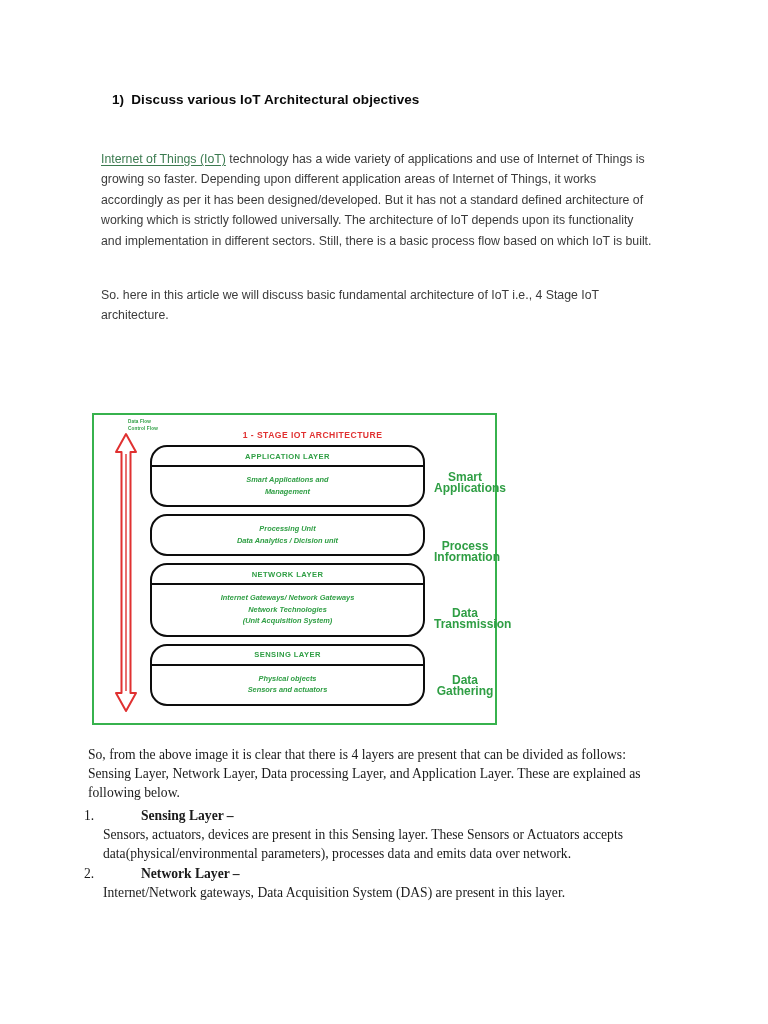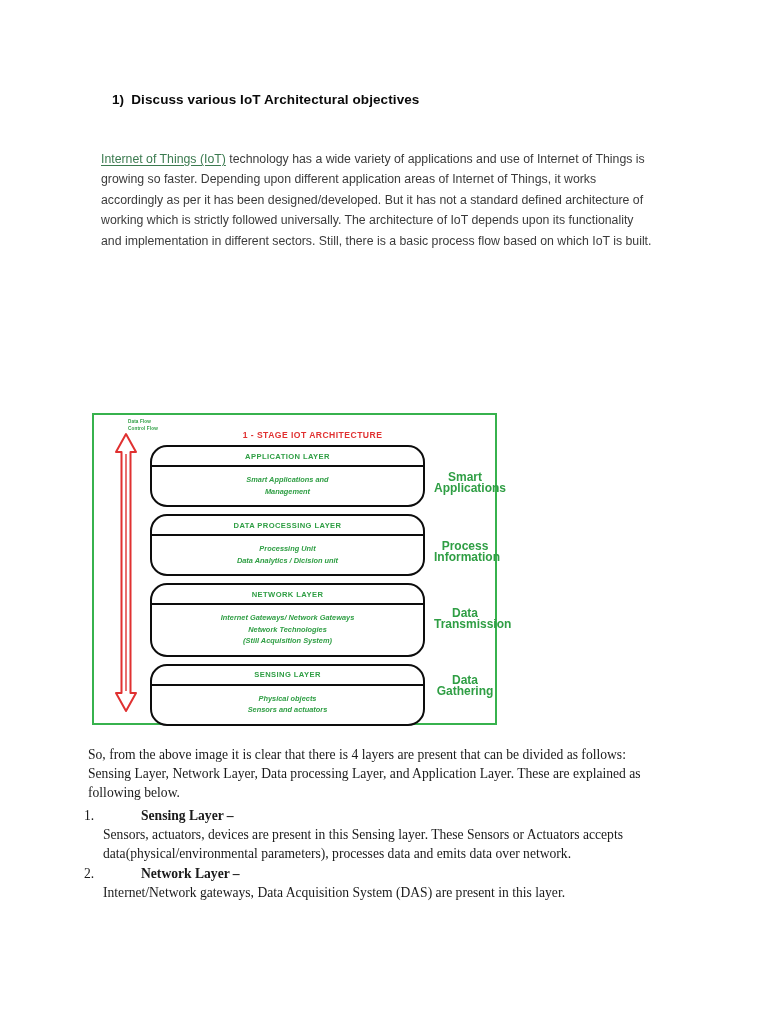--- a/index.html
+++ b/index.html
@@ -205,20 +205,21 @@
 <body>
 
 <div class="page">
 
   <div class="heading">
     <span class="num">1)</span><span>Discuss various IoT Architectural objectives</span>
   </div>
 
   <div class="body-sans" id="para1"><a class="iot-link" href="#">Internet of Things (IoT)</a><span> technology has a wide variety of applications and use of Internet of Things is growing so faster. Depending upon different application areas of Internet of Things, it works accordingly as per it has been designed/developed. But it has not a standard defined architecture of working which is strictly followed universally. The architecture of IoT depends upon its functionality and implementation in different sectors. Still, there is a basic process flow based on which IoT is built.</span></div>
 
+  <div class="body-sans" id="para2">So. here in this article we will discuss basic fundamental architecture of IoT i.e., 4 Stage IoT architecture.</div>
 
   <div class="diagram">
 
     <div class="diagram-title">1 - STAGE IOT ARCHITECTURE</div>
 
     <div class="flow-labels">
       <div>Data Flow</div>
       <div>Control Flow</div>
     </div>
 
@@ -233,33 +234,32 @@
 
       <div class="layer">
         <div class="layer-head">APPLICATION LAYER</div>
         <div class="layer-body">
           <div>Smart Applications and</div>
           <div>Management</div>
         </div>
       </div>
 
       <div class="layer">
-        <div class="layer-head">DATA PROCESSING LAYER</div>
         <div class="layer-body">
           <div>Processing Unit</div>
           <div>Data Analytics / Dicision unit</div>
         </div>
       </div>
 
       <div class="layer">
         <div class="layer-head">NETWORK LAYER</div>
         <div class="layer-body">
           <div>Internet Gateways/ Network Gateways</div>
           <div>Network Technologies</div>
-          <div>(Still Acquisition System)</div>
+          <div>(Unit Acquisition System)</div>
         </div>
       </div>
 
       <div class="layer">
         <div class="layer-head">SENSING LAYER</div>
         <div class="layer-body">
           <div>Physical objects</div>
           <div>Sensors and actuators</div>
         </div>
       </div>

